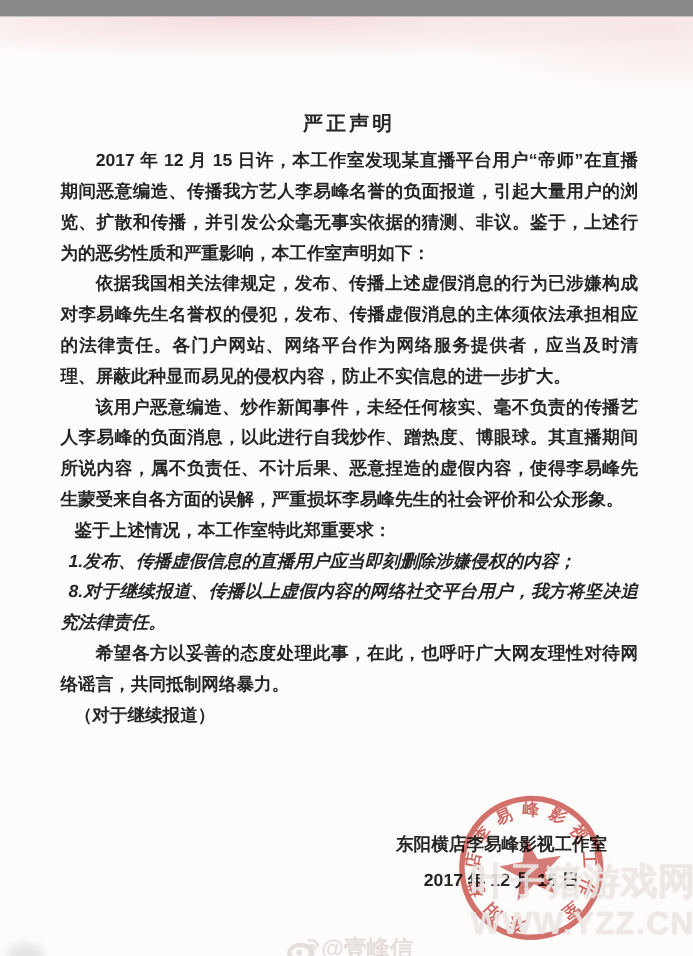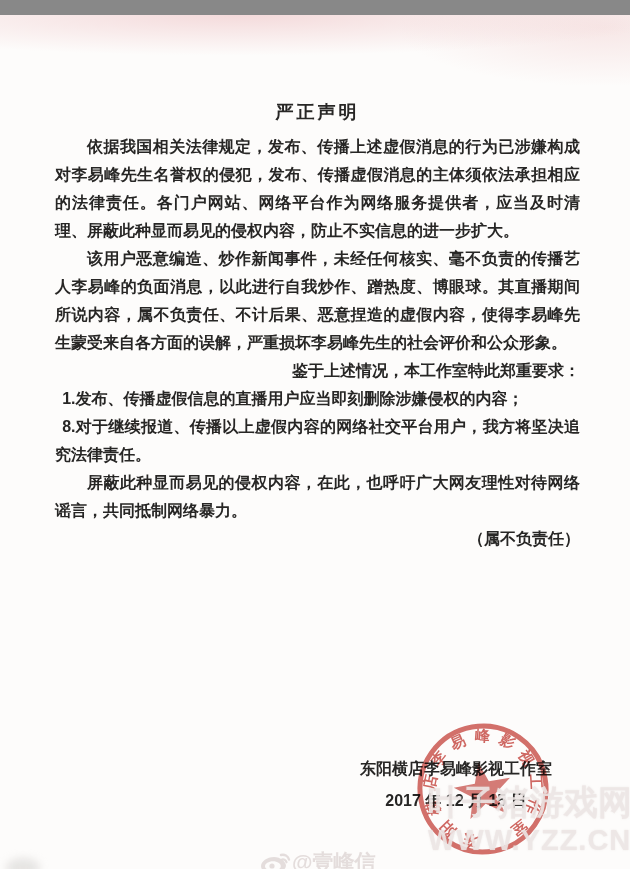--- a/index.html
+++ b/index.html
@@ -28,22 +28,22 @@
     position:absolute;left:55px;right:50px;top:84px;
     font-size:16px;line-height:28px;font-weight:600;
     text-align:justify;
   }
   h1.doc-title{
     font-size:18px;line-height:26px;margin:0 0 8px 0;
     text-align:center;font-weight:700;letter-spacing:3px;
   }
   .content p{margin:0;}
   .ind2{text-indent:2em;}
-  .ind08{text-indent:.8em;text-align:right;}
-  .demand{text-indent:.45em;}
+  .ind08{text-indent:.8em;text-align:left;}
+  .demand{text-indent:.45em;font-style:italic;}
   .sig{
     position:absolute;top:738px;right:78px;z-index:2;
     text-align:center;font-weight:700;font-size:16px;line-height:32px;
     color:#272625;
   }
   .seal{
     position:absolute;left:408px;top:699px;width:150px;height:150px;z-index:3;
     transform:rotate(-10deg);
     mix-blend-mode:multiply;opacity:.88;
   }
@@ -65,27 +65,28 @@
 </style>
 </head>
 <body>
 
 <div class="page">
 
   <div class="tint-top"></div>
 
   <div class="content">
     <h1 class="doc-title">严正声明</h1>
+    <p class="ind2">2017 年 12 月 15 日许，本工作室发现某直播平台用户“帝师”在直播期间恶意编造、传播我方艺人李易峰名誉的负面报道，引起大量用户的浏览、扩散和传播，并引发公众毫无事实依据的猜测、非议。鉴于，上述行为的恶劣性质和严重影响，本工作室声明如下：</p>
     <p class="ind2">依据我国相关法律规定，发布、传播上述虚假消息的行为已涉嫌构成对李易峰先生名誉权的侵犯，发布、传播虚假消息的主体须依法承担相应的法律责任。各门户网站、网络平台作为网络服务提供者，应当及时清理、屏蔽此种显而易见的侵权内容，防止不实信息的进一步扩大。</p>
     <p class="ind2">该用户恶意编造、炒作新闻事件，未经任何核实、毫不负责的传播艺人李易峰的负面消息，以此进行自我炒作、蹭热度、博眼球。其直播期间所说内容，属不负责任、不计后果、恶意捏造的虚假内容，使得李易峰先生蒙受来自各方面的误解，严重损坏李易峰先生的社会评价和公众形象。</p>
     <p class="ind08">鉴于上述情况，本工作室特此郑重要求：</p>
     <p class="demand">1.发布、传播虚假信息的直播用户应当即刻删除涉嫌侵权的内容；</p>
     <p class="demand">8.对于继续报道、传播以上虚假内容的网络社交平台用户，我方将坚决追究法律责任。</p>
-    <p class="ind2">屏蔽此种显而易见的侵权内容，在此，也呼吁广大网友理性对待网络谣言，共同抵制网络暴力。</p>
-    <p class="ind08">（属不负责任）</p>
+    <p class="ind2">希望各方以妥善的态度处理此事，在此，也呼吁广大网友理性对待网络谣言，共同抵制网络暴力。</p>
+    <p class="ind08">（对于继续报道）</p>
   </div>
 
   <div class="sig">
     <div>东阳横店李易峰影视工作室</div>
     <div>2017 年 12 月 15 日</div>
   </div>
 
   <svg class="seal" viewBox="0 0 150 150" aria-hidden="true">
     <circle cx="75" cy="75" r="63" fill="none" stroke="rgba(196,64,58,0.85)" stroke-width="5"></circle>
     <polygon points="75,48 82.1,68.3 103.5,68.7 86.4,81.7 92.6,102.3 75,90 57.4,102.3 63.6,81.7 46.5,68.7 67.9,68.3" fill="rgba(196,64,58,0.78)"></polygon>

